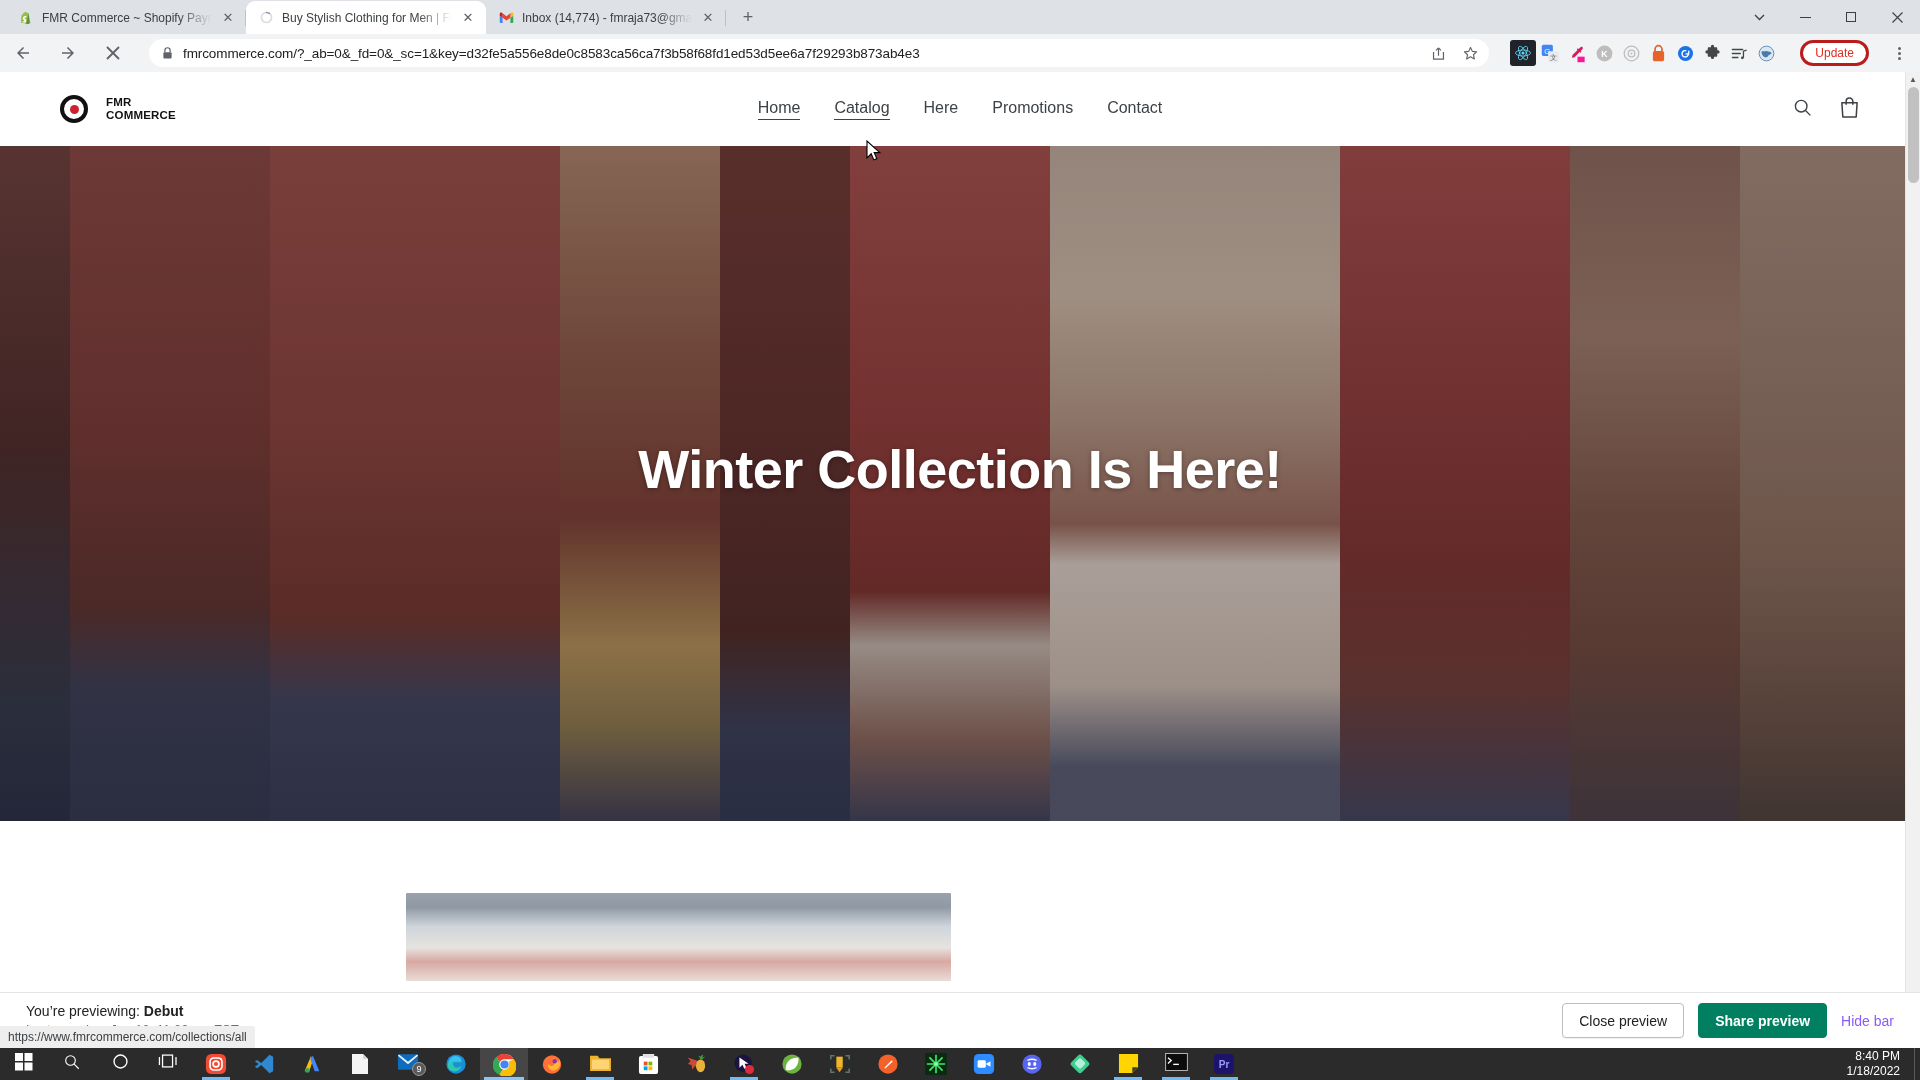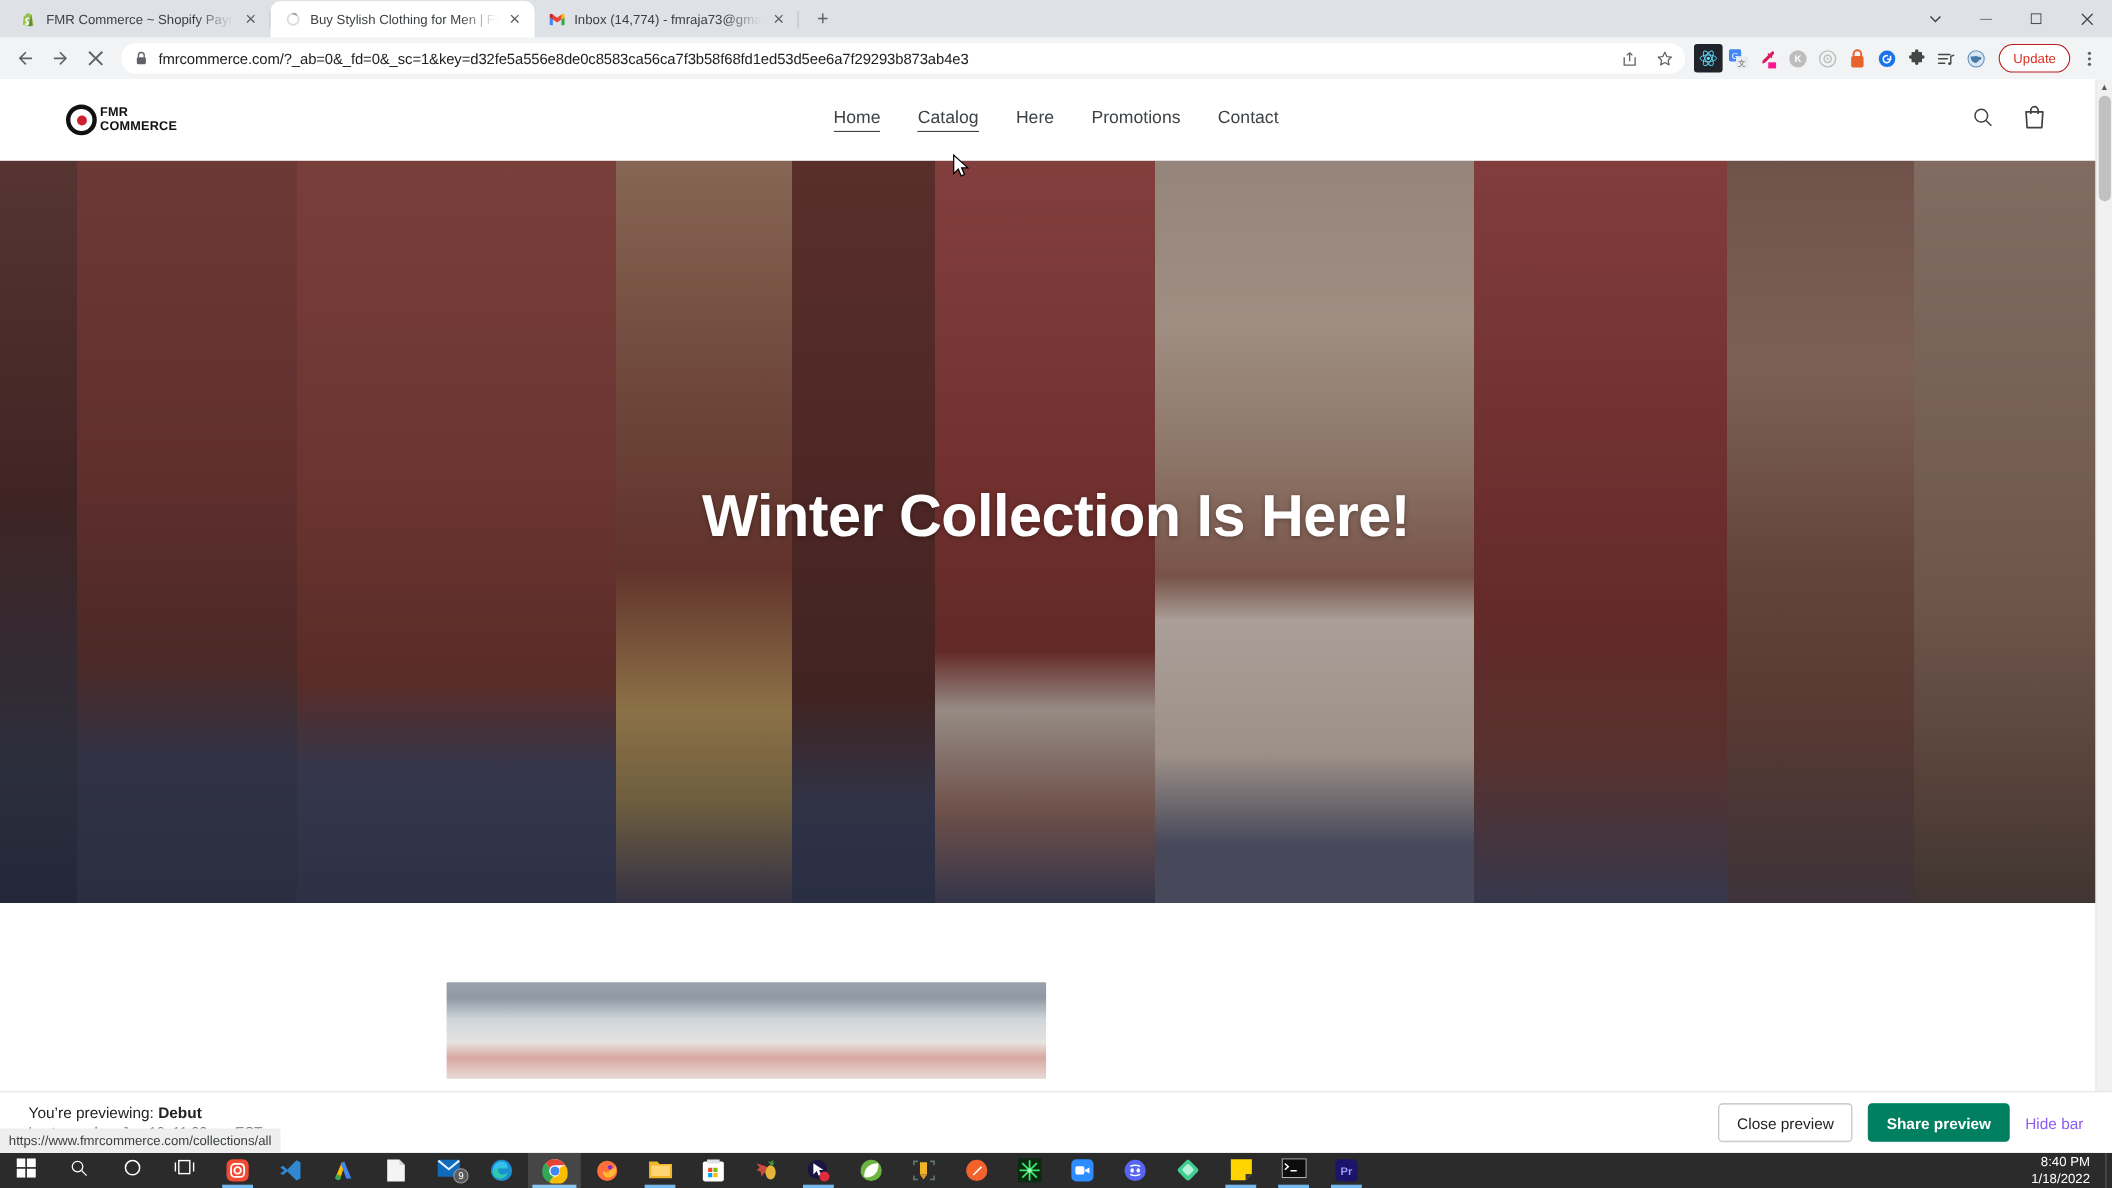--- a/index.html
+++ b/index.html
@@ -53,21 +53,21 @@
     position: absolute; right: 0; top: 0; height: 34px; display: flex;
     align-items: center;
   }
   .winbtn {
     width: 46px; height: 34px; display: flex; align-items: center;
     justify-content: center; color: #3c4043; font-size: 12px;
   }
 
   .toolbar {
     height: 38px; background: #f1f3f4; display: flex; align-items: center;
-    padding: 0 8px; gap: 2px; flex: 0 0 38px;
+    padding: 0 8px; gap: 15px; flex: 0 0 38px;
   }
   .tbbtn {
     width: 30px; height: 30px; border-radius: 50%; display: flex;
     align-items: center; justify-content: center; color: #5f6368;
     flex: 0 0 30px;
   }
   .omnibox {
     flex: 1; height: 28px; background: #ffffff; border-radius: 14px;
     display: flex; align-items: center; padding: 0 10px 0 12px;
     margin: 0 6px; gap: 9px; min-width: 0;
@@ -77,39 +77,39 @@
     overflow: hidden; letter-spacing: -0.1px;
   }
   .omnibox .obicon { flex: 0 0 auto; display: flex; align-items: center; }
   .extrow { display: flex; align-items: center; gap: 1px; }
   .exticon {
     width: 26px; height: 26px; display: flex; align-items: center;
     justify-content: center; border-radius: 4px; flex: 0 0 26px;
     font-size: 11px; overflow: hidden;
   }
   .updatebtn {
-    height: 26px; border: 1px solid #b91c1c; border-radius: 13px;
+    height: 26px; border: 3px solid #b91c1c; border-radius: 13px;
     color: #d93025; font-size: 12px; padding: 0 12px; display: flex;
     align-items: center; margin-left: 6px; background: #fff;
   }
   .dotsmenu {
     width: 26px; height: 26px; display: flex; flex-direction: column;
     align-items: center; justify-content: center; gap: 2px; margin-left: 2px;
   }
   .dotsmenu i { width: 3px; height: 3px; border-radius: 50%; background: #5f6368; display:block;}
 
   
   #viewport {
     flex: 1; position: relative; overflow: hidden; background: #fff;
   }
   .site-header {
     height: 74px; background: #fff; display: flex; align-items: center;
     padding: 0 60px; position: relative; z-index: 5;
   }
-  .logo { display: flex; align-items: center; gap: 3px; }
+  .logo { display: flex; align-items: center; gap: 18px; }
   .logo-mark {
     width: 28px; height: 28px; border-radius: 50%; border: 4px solid #111;
     display: flex; align-items: center; justify-content: center; flex:0 0 28px;
   }
   .logo-mark i { width: 9px; height: 9px; border-radius: 50%; background: #cf2030; display:block;}
   .logo-text {
     font-size: 11.5px; font-weight: bold; color: #111; line-height: 1.12;
     letter-spacing: 0.2px;
   }
   .site-nav {

